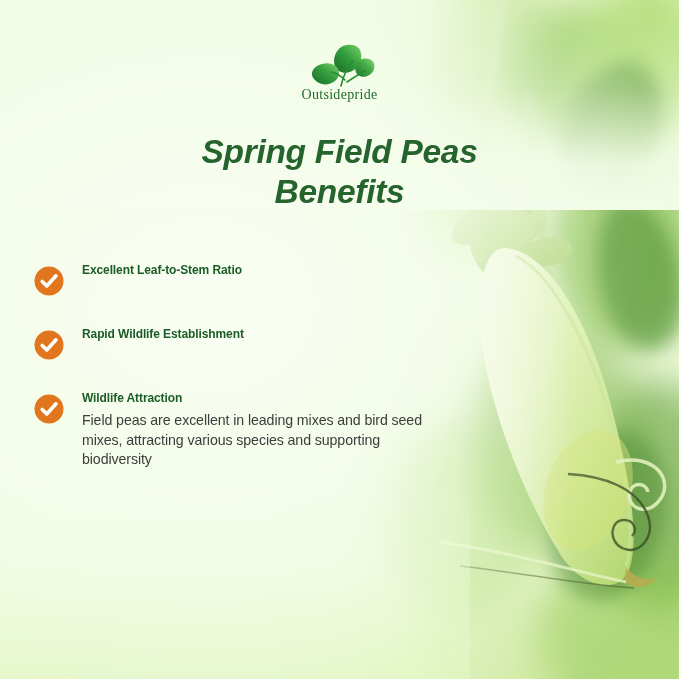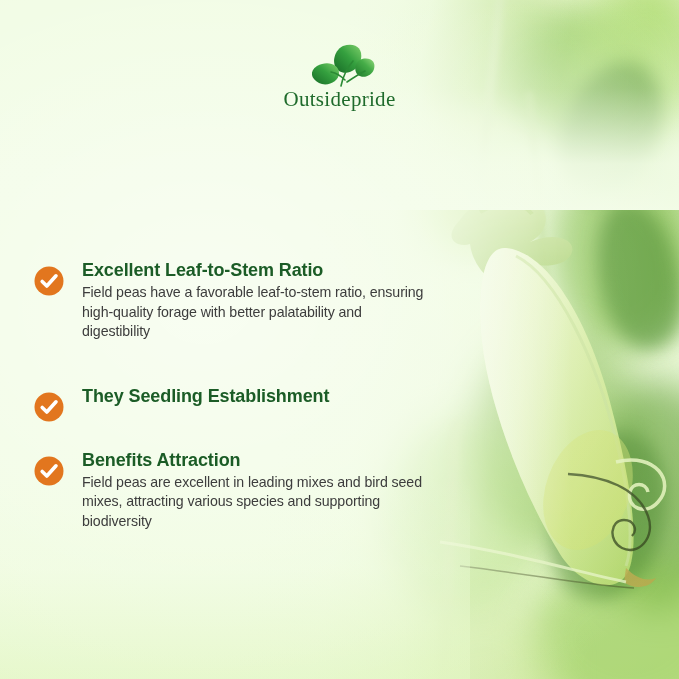--- a/index.html
+++ b/index.html
@@ -72,42 +72,42 @@
   
   .content{position:absolute;inset:0;}
 
   .logo-wrap{
     position:absolute;left:0;right:0;top:40px;
     display:flex;flex-direction:column;align-items:center;
   }
   .logo-mark{width:74px;height:50px;display:block;}
   .logo-word{
     font-family:"Liberation Serif", serif;
-    font-size:21px;letter-spacing:0.3px;
+    font-size:14px;letter-spacing:0.3px;
     color:#1f6b2c;margin-top:-3px;
   }
 
   .title{
     position:absolute;left:0;right:0;top:132px;
     text-align:center;
     font-size:33.5px;line-height:40px;
     font-weight:bold;font-style:italic;
     color:#25642c;
     letter-spacing:-0.3px;
     text-shadow:0 1px 0 rgba(255,255,255,0.65);
   }
 
   .benefits{position:absolute;left:34px;top:260px;width:390px;}
   .item{position:relative;padding-left:48px;margin-bottom:44px;}
   .item:last-child{margin-bottom:0;}
   .check{
     position:absolute;left:0;top:6px;width:30px;height:30px;
   }
   .item-title{
-    font-size:18px;font-weight:bold;color:#1b5c26;
+    font-size:12px;font-weight:bold;color:#1b5c26;
     line-height:20px;margin:0 0 3px 0;letter-spacing:-0.1px;
   }
   .item-body{
     font-size:14.2px;line-height:19.5px;color:#3d3d3d;
     margin:0;letter-spacing:-0.1px;
   }
 </style>
 </head>
 <body>
 
@@ -202,44 +202,47 @@
           </linearGradient>
         </defs>
         <path d="M40 6 C52 2 60 8 58 19 C56 30 44 36 36 31 C28 26 30 11 40 6 Z" fill="url(#lf1)"></path>
         <path d="M59 19 C68 17 73 22 71 29 C69 36 60 39 55 35 C50 31 52 21 59 19 Z" fill="url(#lf2)"></path>
         <path d="M14 26 C24 20 36 24 36 33 C36 42 24 47 16 43 C8 39 6 31 14 26 Z" fill="url(#lf1)"></path>
         <path d="M38 46 C40 36 44 28 50 21 M44 42 C50 38 56 34 62 31 M42 40 C38 36 33 33 28 32" fill="none" stroke="#2b8a34" stroke-width="1.6" stroke-linecap="round"></path>
       </svg>
       <div class="logo-word">Outsidepride</div>
     </div>
 
+    <div class="title">
+      <div>Spring Field Peas</div>
+      <div>Benefits</div>
+    </div>
 
     <div class="benefits">
 
       <div class="item">
         <svg class="check" viewBox="0 0 30 30">
           <circle cx="15" cy="15" r="14.5" fill="#e2761e"></circle>
           <path d="M8.2 15.4 L12.8 20 L22 9.8" fill="none" stroke="#ffffff" stroke-width="3.6" stroke-linecap="round" stroke-linejoin="round"></path>
         </svg>
         <p class="item-title">Excellent Leaf-to-Stem Ratio</p>
-        <p class="item-body">Field peas have a favorable leaf-to-stem ratio, ensuring high-quality forage with better palatability and digestibility</p>
       </div>
 
       <div class="item">
         <svg class="check" viewBox="0 0 30 30">
           <circle cx="15" cy="15" r="14.5" fill="#e2761e"></circle>
           <path d="M8.2 15.4 L12.8 20 L22 9.8" fill="none" stroke="#ffffff" stroke-width="3.6" stroke-linecap="round" stroke-linejoin="round"></path>
         </svg>
-        <p class="item-title">They Seedling Establishment</p>
+        <p class="item-title">Rapid Wildlife Establishment</p>
       </div>
 
       <div class="item">
         <svg class="check" viewBox="0 0 30 30">
           <circle cx="15" cy="15" r="14.5" fill="#e2761e"></circle>
           <path d="M8.2 15.4 L12.8 20 L22 9.8" fill="none" stroke="#ffffff" stroke-width="3.6" stroke-linecap="round" stroke-linejoin="round"></path>
         </svg>
-        <p class="item-title">Benefits Attraction</p>
+        <p class="item-title">Wildlife Attraction</p>
         <p class="item-body">Field peas are excellent in leading mixes and bird seed mixes, attracting various species and supporting biodiversity</p>
       </div>
 
     </div>
   </div>
 </div>
 
 </body></html>

